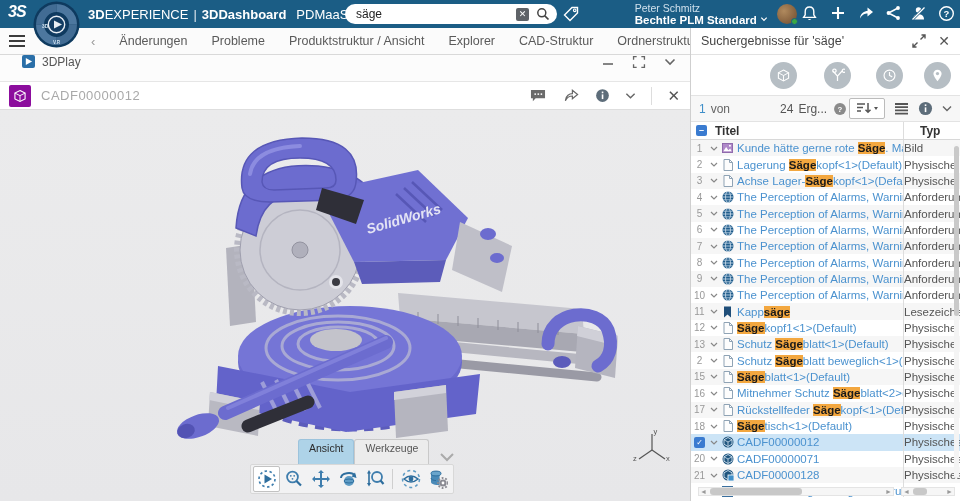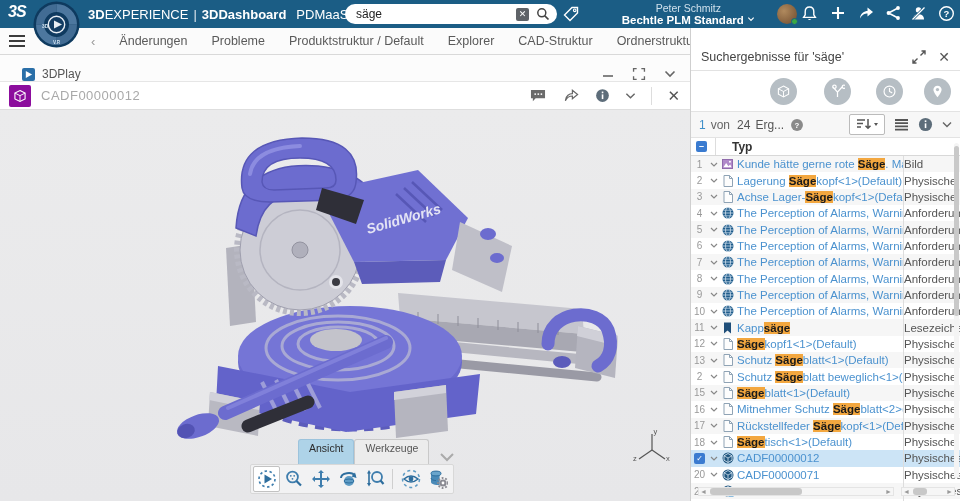--- a/index.html
+++ b/index.html
@@ -12,47 +12,47 @@
   .brand { position:absolute; left:88px; top:7px; font-size:13px; color:#fff; white-space:nowrap; }
   .brand b { font-weight:bold; }
   .brand .sep { margin:0 5px; opacity:.85; font-weight:300; }
   .brand .env { margin-left:10px; font-weight:normal; }
   .brand .chev { margin-left:4px; }
   .search-pill { position:absolute; left:345px; top:4px; width:212px; height:20px; background:#fff; border-radius:10px; display:flex; align-items:center; }
   .search-pill input { flex:1; border:none; outline:none; background:transparent; font-size:12px; color:#222; padding:0 0 0 11px; font-family:inherit; }
   .clear-btn { width:13px; height:13px; background:#5f6368; border-radius:2px; color:#fff; font-size:9px; line-height:13px; text-align:center; margin-right:7px; cursor:pointer; }
   .pill-mag { margin-right:7px; display:flex; }
   .tag-btn { position:absolute; left:562px; top:5px; }
-  .user-block { position:absolute; right:205px; top:2px; text-align:center; line-height:12px; white-space:nowrap; }
+  .user-block { position:absolute; right:192px; top:2px; text-align:left; line-height:12px; white-space:nowrap; }
   .user-name { font-size:10.5px; color:#cfe0ec; }
   .user-org { font-size:11.5px; font-weight:bold; color:#fff; }
   .avatar { position:absolute; left:777px; top:4px; width:20px; height:20px; border-radius:50%; background:radial-gradient(circle at 35% 35%, #b08a5e, #6e4a2d); }
   .avatar .status { position:absolute; right:-1px; bottom:-1px; width:7px; height:7px; border-radius:50%; background:#3aa843; border:1px solid #1b5d85; }
   .tb-ic { position:absolute; top:5px; display:flex; cursor:pointer; }
 
   
   .tabbar { position:absolute; left:0; top:28px; width:690px; height:27px; background:#fbfbfb; border-bottom:1px solid #d9d9d9; display:flex; align-items:center; z-index:10; }
   .hamburger { margin-left:9px; display:flex; flex-direction:column; gap:3px; cursor:pointer; }
   .hamburger i { width:16px; height:2px; background:#3c3c3c; display:block; }
   .tab-scroll { margin-left:66px; color:#9a9a9a; font-size:13px; cursor:pointer; }
   .tab-item { margin-left:24px; font-size:12.5px; color:#5a5a5a; white-space:nowrap; cursor:pointer; }
   .tab-scroll.right { margin-left:18px; }
   .ticon { margin-left:17px; display:flex; cursor:pointer; }
 
   
   .panel { position:absolute; left:690px; top:28px; width:270px; height:473px; background:#fff; border-left:1px solid #cfcfcf; z-index:20; }
-  .panel-header { height:27px; border-bottom:1px solid #e2e2e2; display:flex; align-items:center; padding:8px 10px;margin-top:16px; }
+  .panel-header { height:27px; border-bottom:1px solid #e2e2e2; display:flex; align-items:center; padding:8px 10px; }
   .panel-title { flex:1; font-size:12.5px; color:#444; }
   .ph-ic { margin-left:12px; display:flex; cursor:pointer; }
   .panel-icons { position:relative; height:40px; background:#fff; }
   .circle-btn { position:absolute; top:7px; width:27px; height:27px; border-radius:50%; background:#b6bec4; display:flex; align-items:center; justify-content:center; cursor:pointer; }
   .results-bar { height:27px; background:#f7f7f7; border-top:1px solid #e3e3e3; border-bottom:1px solid #e3e3e3; display:flex; align-items:center; padding:0 8px; font-size:12px; color:#666; }
   .res-cur { color:#3f8fc9; margin-right:5px; }
   .res-of { margin-right:7px; }
-  .res-total { margin-right:5px; color:#555; }
+  .res-total { margin-right:5px; color:#555;margin-left:43px; }
   .res-label { margin-right:6px; color:#555; }
   .sort-btn { margin-left:auto; width:36px; height:21px; background:#fff; border:1px solid #bbb; border-radius:2px; display:flex; align-items:center; justify-content:center; cursor:pointer; }
   .rb-ic { margin-left:9px; display:flex; cursor:pointer; }
   .thead { height:18px; display:flex; align-items:center; font-weight:bold; font-size:12px; color:#333; border-bottom:1px solid #d8d8d8; }
   .th-check { width:11px; height:11px; background:#3a7bd0; border-radius:2px; margin:0 8px 0 5px; color:#fff; font-size:9px; line-height:10px; text-align:center; cursor:pointer; }
   .th-title { flex:1; }
   .th-type { width:57px; border-left:1px solid #ddd; padding-left:16px; align-self:stretch; display:flex; align-items:center; }
   .rows { position:relative; height:357px; overflow:hidden; }
   .rrow { height:16.35px; display:flex; align-items:center; font-size:11.5px; cursor:pointer; }
   .rrow.alt { background:#f6f6f6; }
@@ -65,21 +65,21 @@
   .rtitle .hl { background:#f3a73f; color:#1a1a1a; font-weight:bold; }
   .rtype { width:57px; flex:none; border-left:1px solid #ddd; padding-left:0; color:#555; white-space:nowrap; overflow:hidden; align-self:stretch; display:flex; align-items:center; }
   .vscroll { position:absolute; right:1px; top:115px; width:5px; height:335px; background:#f4f4f4; border-radius:3px; }
   .vscroll .thumb { position:absolute; left:0; top:3px; width:5px; height:170px; background:#c9c9c9; border-radius:3px; }
   .hscroll { position:absolute; height:9px; top:459px; display:flex; align-items:center; background:#f6f6f6; border:1px solid #e4e4e4; }
   .hs-arrow { width:9px; color:#999; font-size:7px; line-height:9px; text-align:center; cursor:pointer; }
   .hs-track { flex:1; position:relative; height:7px; }
   .hs-thumb { position:absolute; top:0; height:7px; background:#c8c8c8; border-radius:3px; cursor:pointer; }
 
   
-  .widget-header { position:absolute; left:0; top:55px; width:690px; height:27px; background:#fcfcfc; border-bottom:1px solid #e6e6e6; display:flex; align-items:flex-end; z-index:5; }
+  .widget-header { position:absolute; left:0; top:55px; width:690px; height:27px; background:#fcfcfc; border-bottom:1px solid #e6e6e6; display:flex; align-items:flex-start; z-index:5; }
   .wh-app-icon { width:13px; height:13px; background:#2a6fa8; border-radius:2px; margin:0 7px 0 22px; display:flex; align-items:center; justify-content:center; }
   .wh-title { font-size:12px; color:#555; }
   .wh-right { margin-left:auto; display:flex; align-items:center; margin-right:14px; gap:18px; }
   .wh-ic { display:flex; cursor:pointer; }
   .object-bar { position:absolute; left:0; top:82px; width:690px; height:28px; background:#fff; border-bottom:1px solid #dedede; display:flex; align-items:center; z-index:5; }
   .obj-icon { width:22px; height:22px; background:#8c0d9d; border-radius:2px; margin:0 10px 0 9px; display:flex; align-items:center; justify-content:center; }
   .obj-title { font-size:13px; color:#a9a9a9; letter-spacing:.5px; }
   .ob-right { margin-left:auto; display:flex; align-items:center; margin-right:10px; gap:15px; }
   .ob-divider { width:1px; height:18px; background:#ddd; }
   .ob-close { font-size:15px; color:#555; cursor:pointer; }
@@ -175,21 +175,21 @@
 
 <div class="tabbar">
   <span class="hamburger">
       <i></i>
       <i></i>
       <i></i>
     </span>
   <span class="tab-scroll">‹</span>
   <span class="tab-item">Änderungen</span>
   <span class="tab-item">Probleme</span>
-  <span class="tab-item">Produktstruktur / Default</span>
+  <span class="tab-item">Produktstruktur / Ansicht</span>
   <span class="tab-item">Explorer</span>
   <span class="tab-item">CAD-Struktur</span>
   <span class="tab-item">Ordnerstruktur</span>
   <span class="tab-scroll right">›</span>
   <svg class="ticon" width="19" height="17" viewBox="0 0 19 17">
       <path d="M2,4 H13 M2,8 H13 M2,12 H9" stroke="#666" stroke-width="1.5"></path>
       <path d="M14.5,9.5 V15 M11.8,12.2 H17.2" stroke="#666" stroke-width="1.5"></path>
     </svg>
   <svg class="ticon" width="19" height="17" viewBox="0 0 19 17">
       <circle cx="9" cy="7" r="4.6" fill="none" stroke="#666" stroke-width="1.5"></circle>
@@ -478,20 +478,21 @@
         <rect x="7.2" y="6.8" width="1.7" height="5" fill="#fff"></rect>
         <rect x="7.2" y="3.6" width="1.7" height="1.8" fill="#fff"></rect>
       </svg>
     <svg class="rb-ic" width="10" height="7" viewBox="0 0 10 7">
         <polyline points="1,1.5 5,5.5 9,1.5" fill="none" stroke="#666" stroke-width="1.4"></polyline>
       </svg>
   </div>
 
   <div class="thead">
     <span class="th-check">–</span>
+    <span class="th-title">Titel</span>
     <span class="th-type">Typ</span>
   </div>
 
   <div class="rows">
       <div class="rrow alt">
         <span class="rnum">1</span>
         <span class="rchev">
           <svg width="8" height="5" viewBox="0 0 8 5">
             <polyline points="1,1 4,4 7,1" fill="none" stroke="#888" stroke-width="1.2"></polyline>
           </svg>

